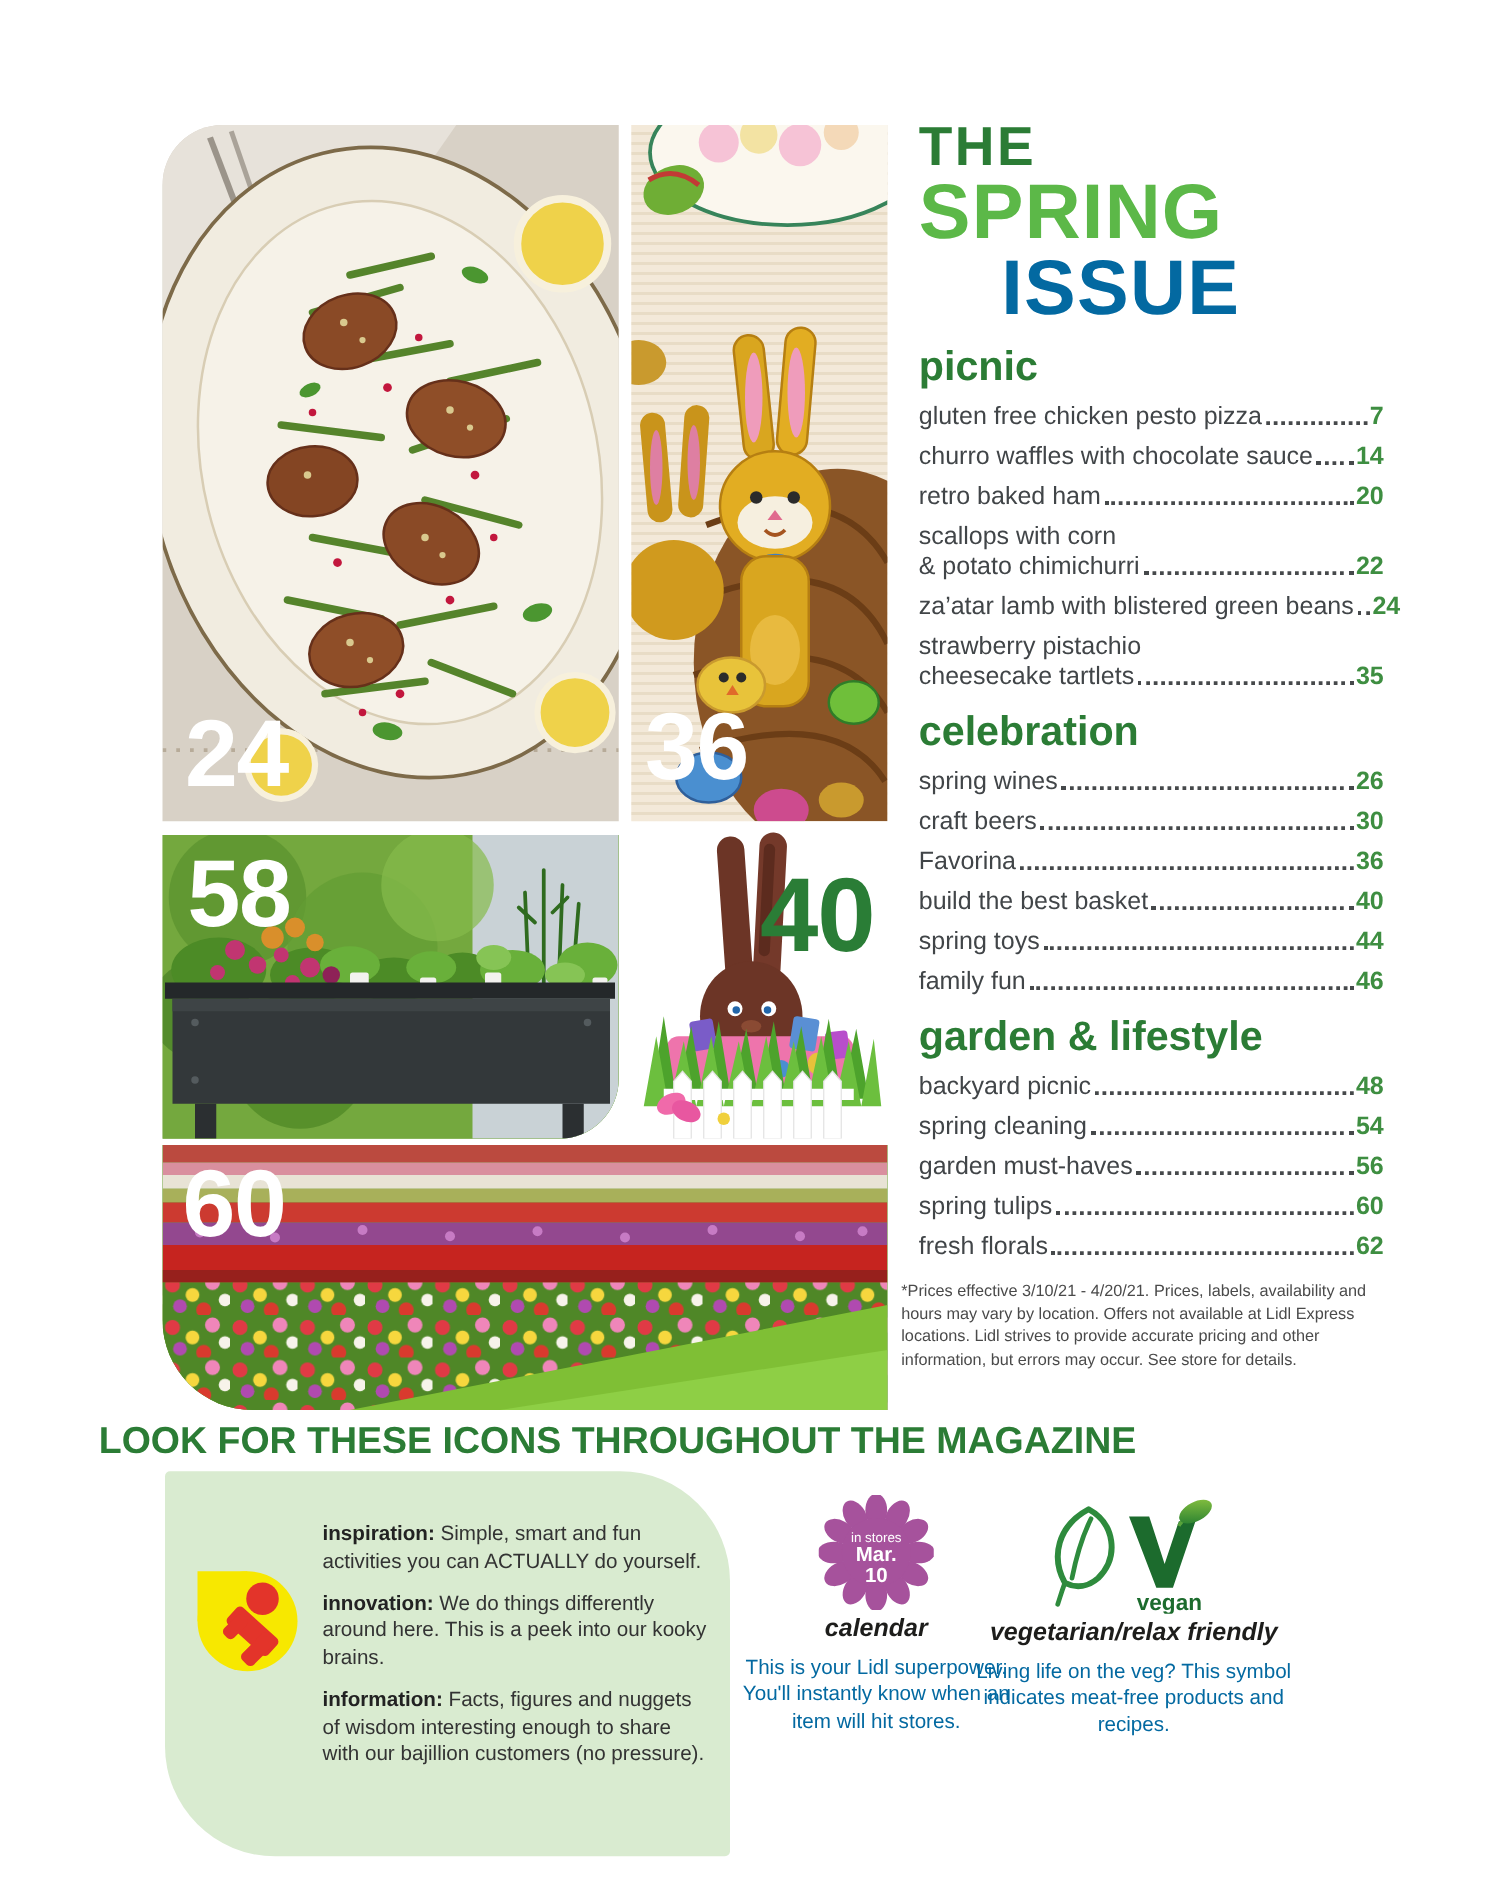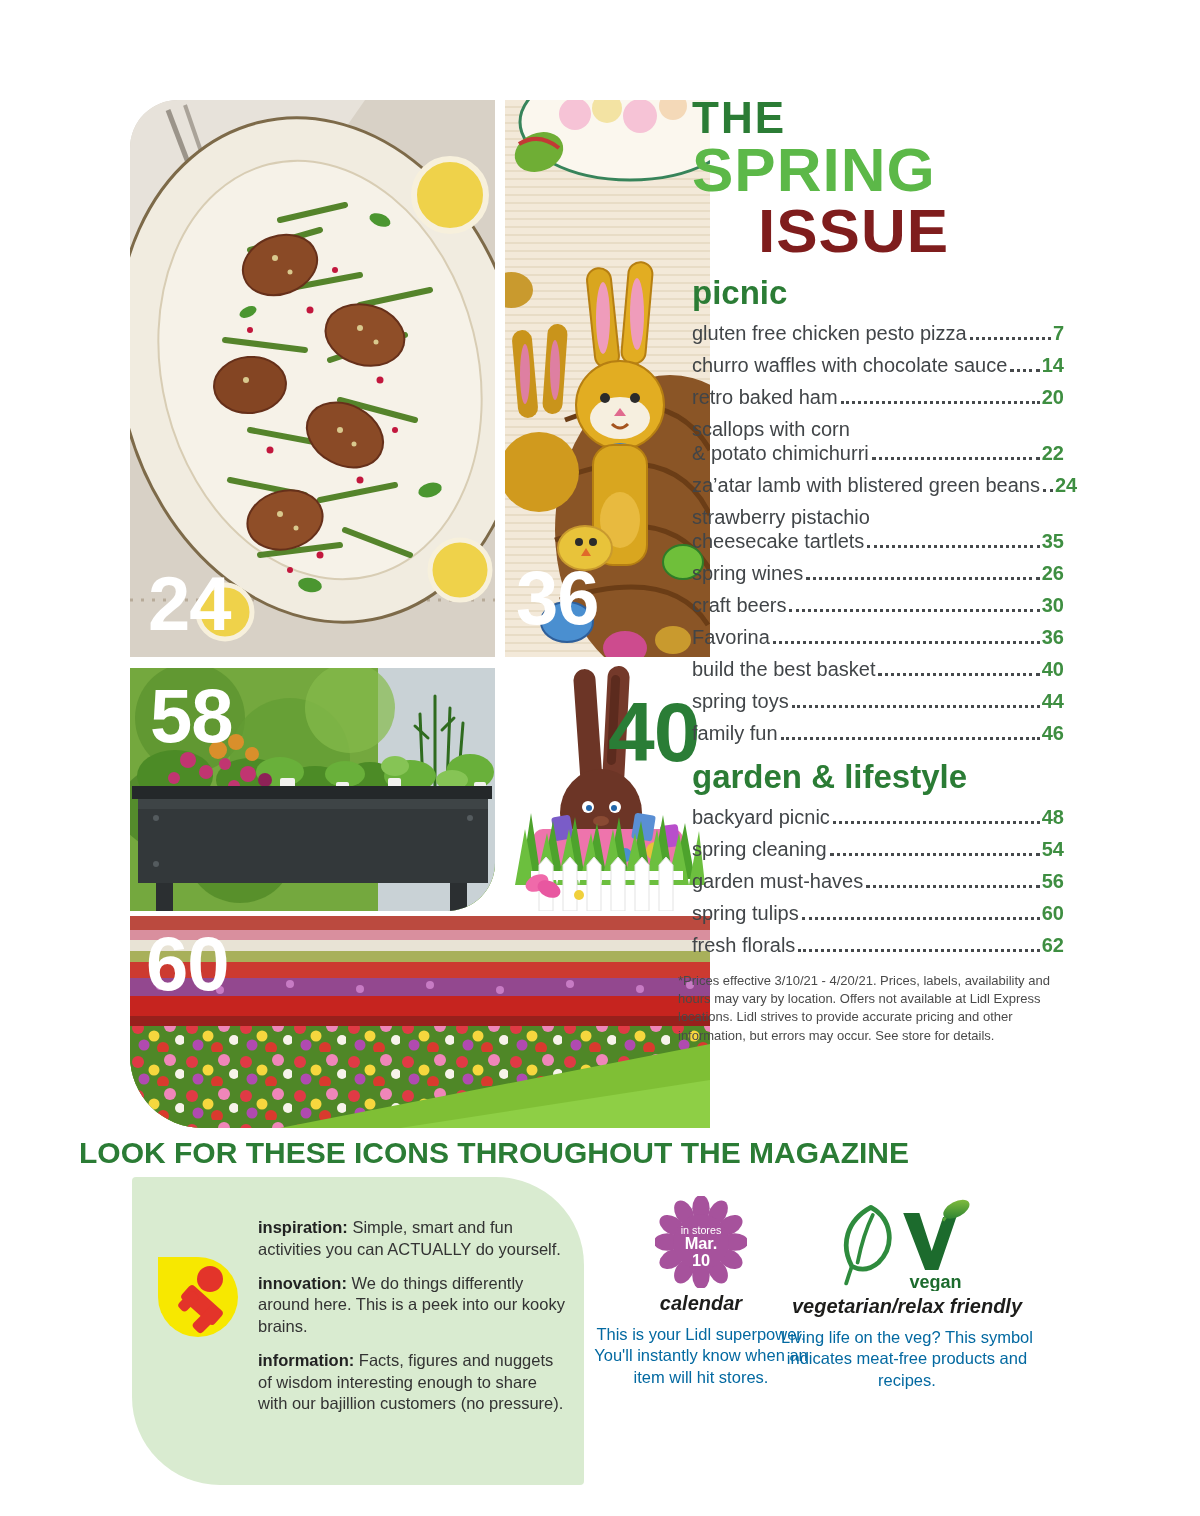--- a/index.html
+++ b/index.html
@@ -18,24 +18,24 @@
 
   
   .bignum{position:absolute;color:#ffffff;font-weight:800;font-size:76px;line-height:1;letter-spacing:-1px;}
   #num-24{left:148px;top:566px;}
   #num-36{left:516px;top:560px;}
   #num-58{left:150px;top:678px;text-align:right;}
   #num-60{left:146px;top:926px;}
   #num-40{left:608px;top:690px;color:#2a7d36;font-size:84px;}
 
   
-  #toc-col{position:absolute;left:692px;top:96px;width:372px;}
+  #toc-col{position:absolute;left:735px;top:96px;width:372px;}
   .t1{color:#2b7c35;font-size:44px;font-weight:800;letter-spacing:2px;line-height:1.0;}
   .t2{color:#5cb848;font-size:62px;font-weight:800;letter-spacing:1px;line-height:0.98;}
-  .t3{color:#7f1d1d;font-size:62px;font-weight:800;letter-spacing:1px;line-height:0.98;padding-left:66px;}
+  .t3{color:#0369a1;font-size:62px;font-weight:800;letter-spacing:1px;line-height:0.98;padding-left:66px;}
   .sec-h{color:#2b7c35;font-size:33px;font-weight:800;margin:14px 0 10px;}
   .sec-h:first-child{margin-top:0;}
   #toc-sections{margin-top:12px;}
   .toc-entry{margin-bottom:10px;font-size:20px;color:#414548;}
   .toc-line{line-height:1.1;margin-bottom:2px;}
   .toc-row{display:flex;align-items:flex-end;}
   .toc-label{white-space:nowrap;line-height:1.1;}
   .dots{flex:1 1 auto;border-bottom:3px dotted #46494b;margin:0 2px 4px 3px;min-width:10px;}
   .pg{font-weight:700;color:#3e8e41;line-height:1.1;}
   #disclaimer{margin:16px 0 0 -14px;width:386px;font-size:13px;line-height:1.42;color:#4a4a4a;}
@@ -366,20 +366,21 @@
           </div>
         </div>
         <div class="toc-entry">
           <div class="toc-line">strawberry pistachio</div>
           <div class="toc-row">
             <span class="toc-label">cheesecake tartlets</span>
             <span class="dots"></span>
             <span class="pg">35</span>
           </div>
         </div>
+        <div class="sec-h">celebration</div>
         <div class="toc-entry">
           <div class="toc-row">
             <span class="toc-label">spring wines</span>
             <span class="dots"></span>
             <span class="pg">26</span>
           </div>
         </div>
         <div class="toc-entry">
           <div class="toc-row">
             <span class="toc-label">craft beers</span>

